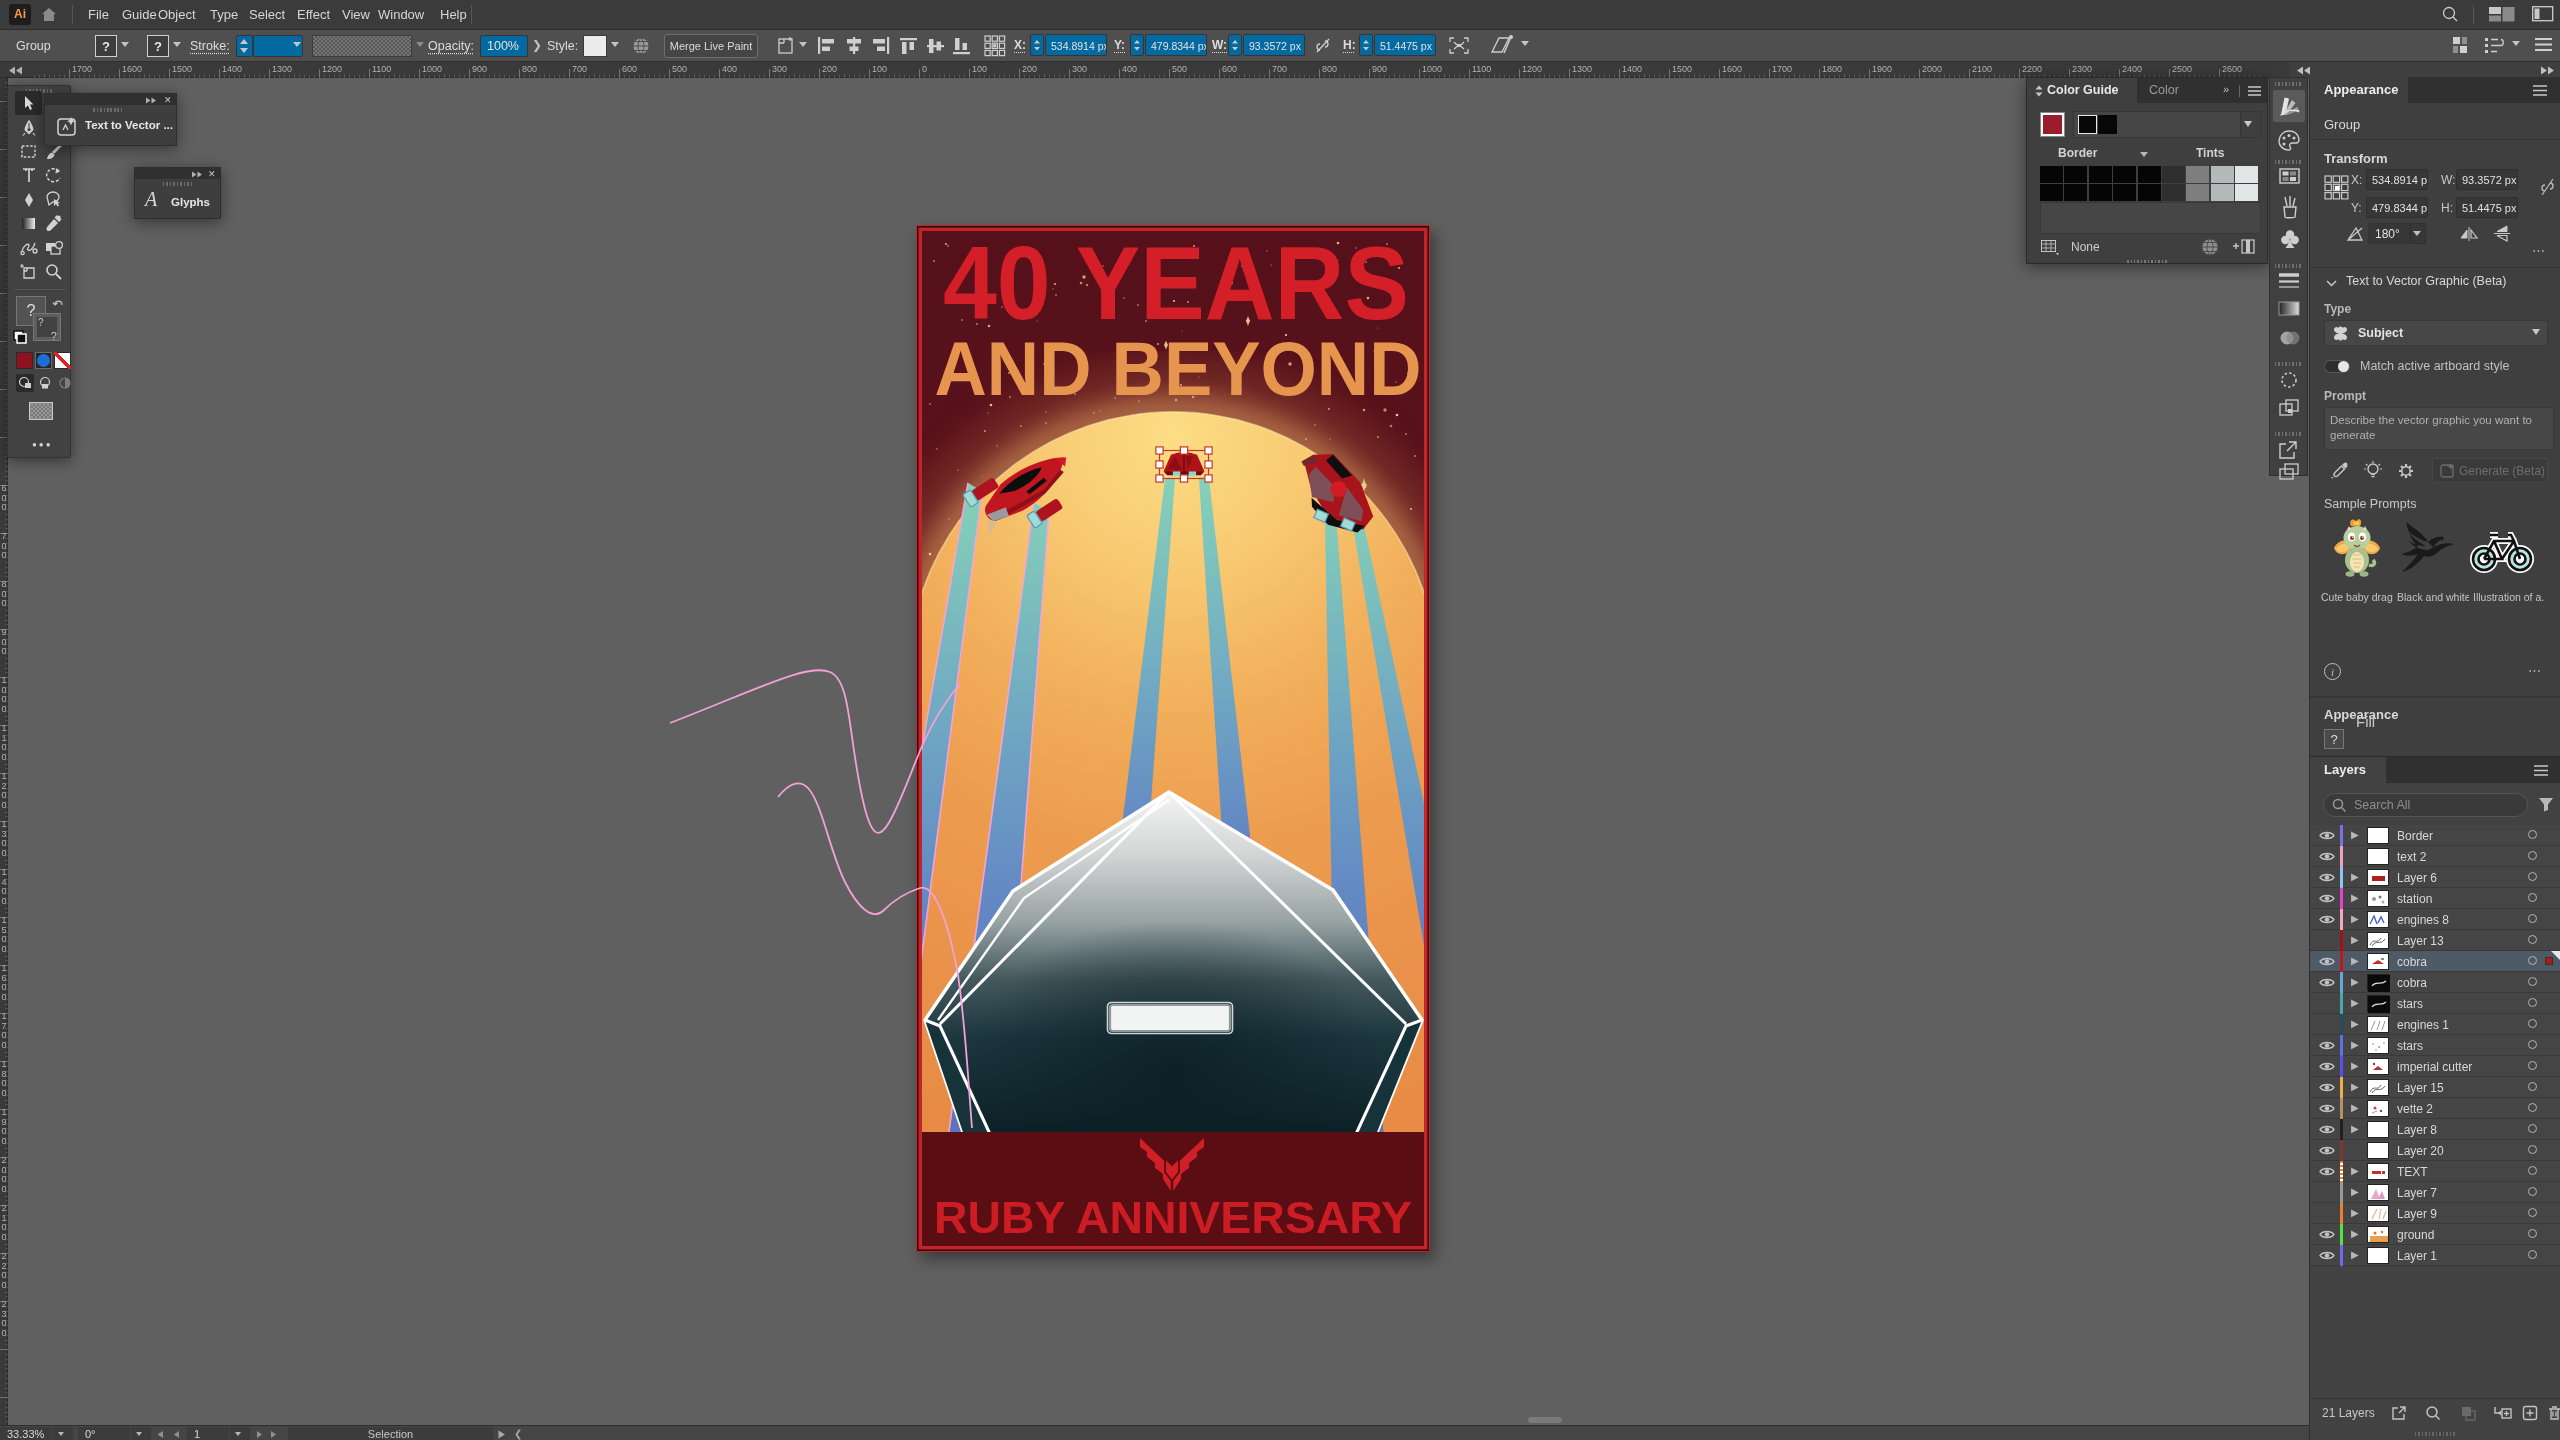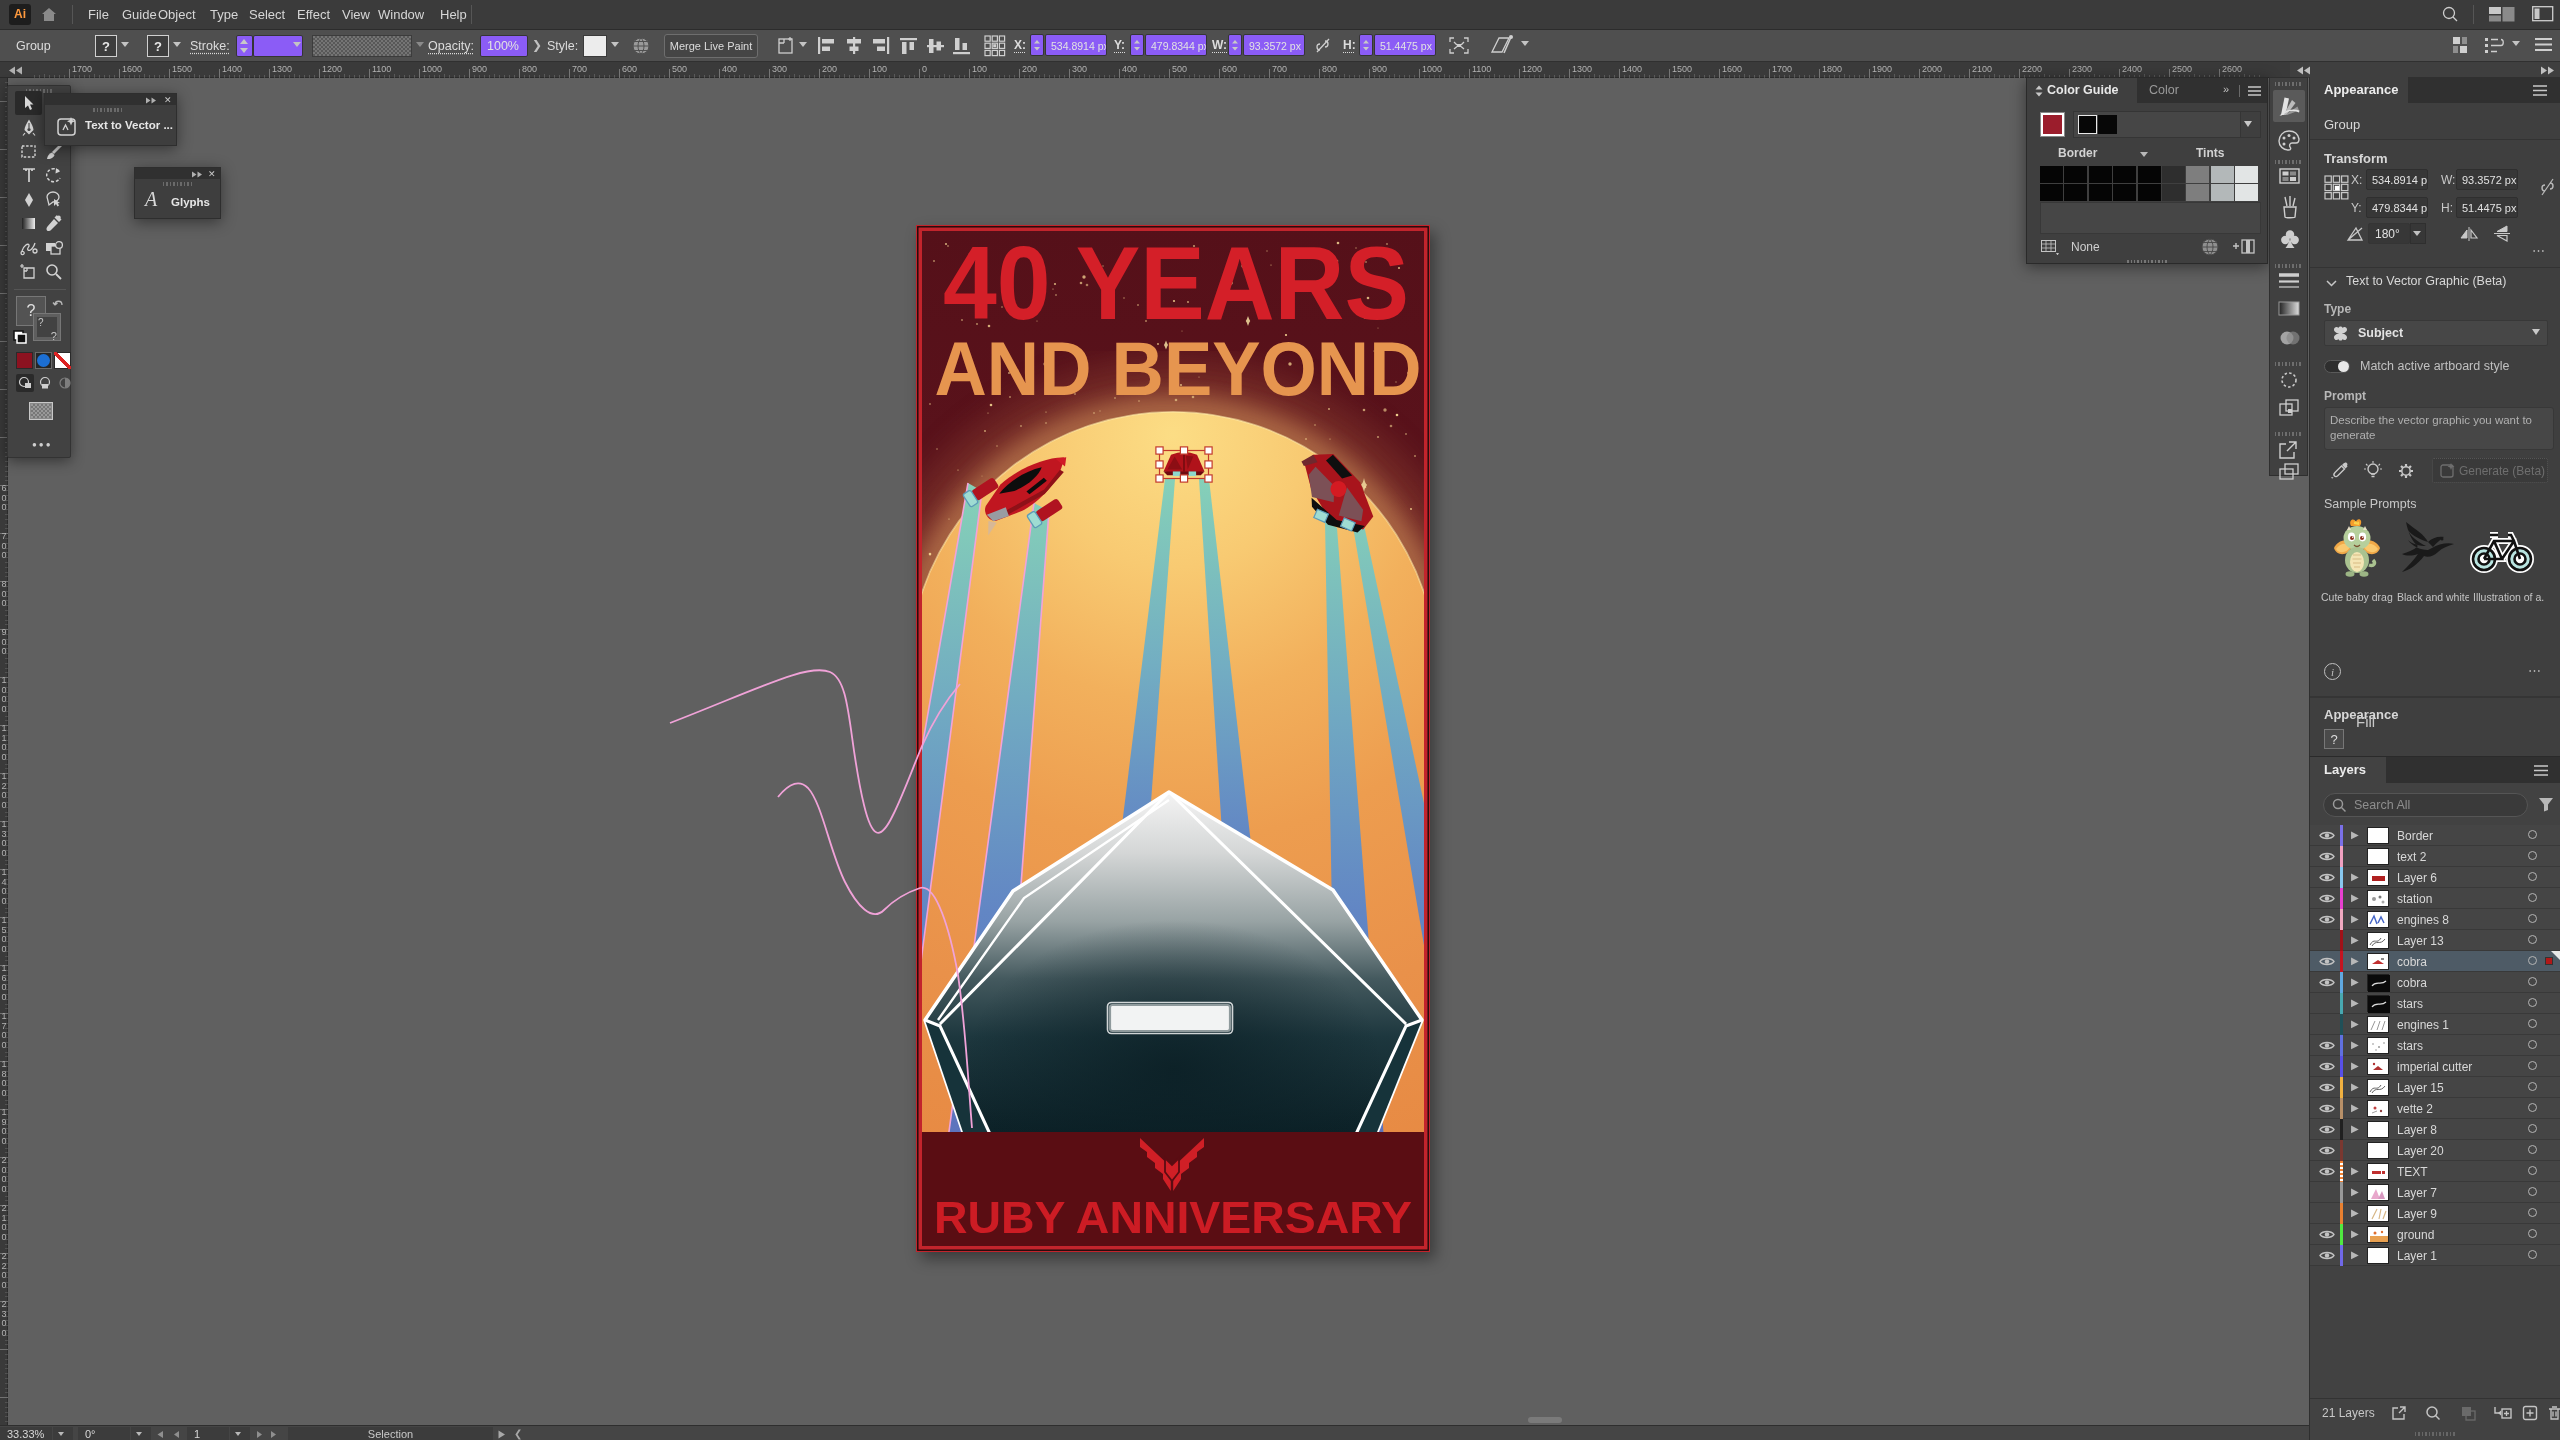--- a/index.html
+++ b/index.html
@@ -1,19 +1,19 @@
 <!DOCTYPE html>
 <html><head><meta charset="utf-8"><style>
 *{margin:0;padding:0;box-sizing:border-box;font-family:"Liberation Sans",sans-serif;}
 html,body{width:2560px;height:1440px;overflow:hidden;background:#606060;}
 .abs{position:absolute;}
 #menubar{position:absolute;left:0;top:0;width:2560px;height:29px;background:#3b3b3b;color:#d6d6d6;font-size:13px;}
 #menubar .m{position:absolute;top:7px;}
 #ctrl{position:absolute;left:0;top:29px;width:2560px;height:33px;background:#4f4f4f;border-top:1px solid #2c2c2c;border-bottom:1px solid #303030;color:#dcdcdc;font-size:12.5px;}
-.inp{position:absolute;background:#8b5cf6;border:1px solid #353535;border-radius:2px;color:#e2e2e2;}
+.inp{position:absolute;background:#0369a1;border:1px solid #353535;border-radius:2px;color:#e2e2e2;}
 #hruler{position:absolute;left:0;top:62px;width:2560px;height:16px;background:#3a3a3a;border-bottom:1px solid #2b2b2b;}
 #vruler{position:absolute;left:0;top:78px;width:8px;height:1347px;background:#3a3a3a;border-right:1px solid #2b2b2b;}
 .rlab{position:absolute;color:#b2b2b2;font-size:9px;}
 .tick{position:absolute;background:#8a8a8a;width:1px;}
 .vtick{position:absolute;background:#8a8a8a;height:1px;}
 .panel{position:absolute;background:#404040;box-shadow:0 3px 14px rgba(0,0,0,0.45);}
 .icon{fill:none;stroke:#cecece;stroke-width:1.3;}
 .lname{position:absolute;left:87px;top:4px;font-size:12px;color:#d8d8d8;}
 .eye{position:absolute;left:9px;top:5px;}
 .chev{position:absolute;left:41px;top:4px;color:#b8b8b8;font-size:10px;}

